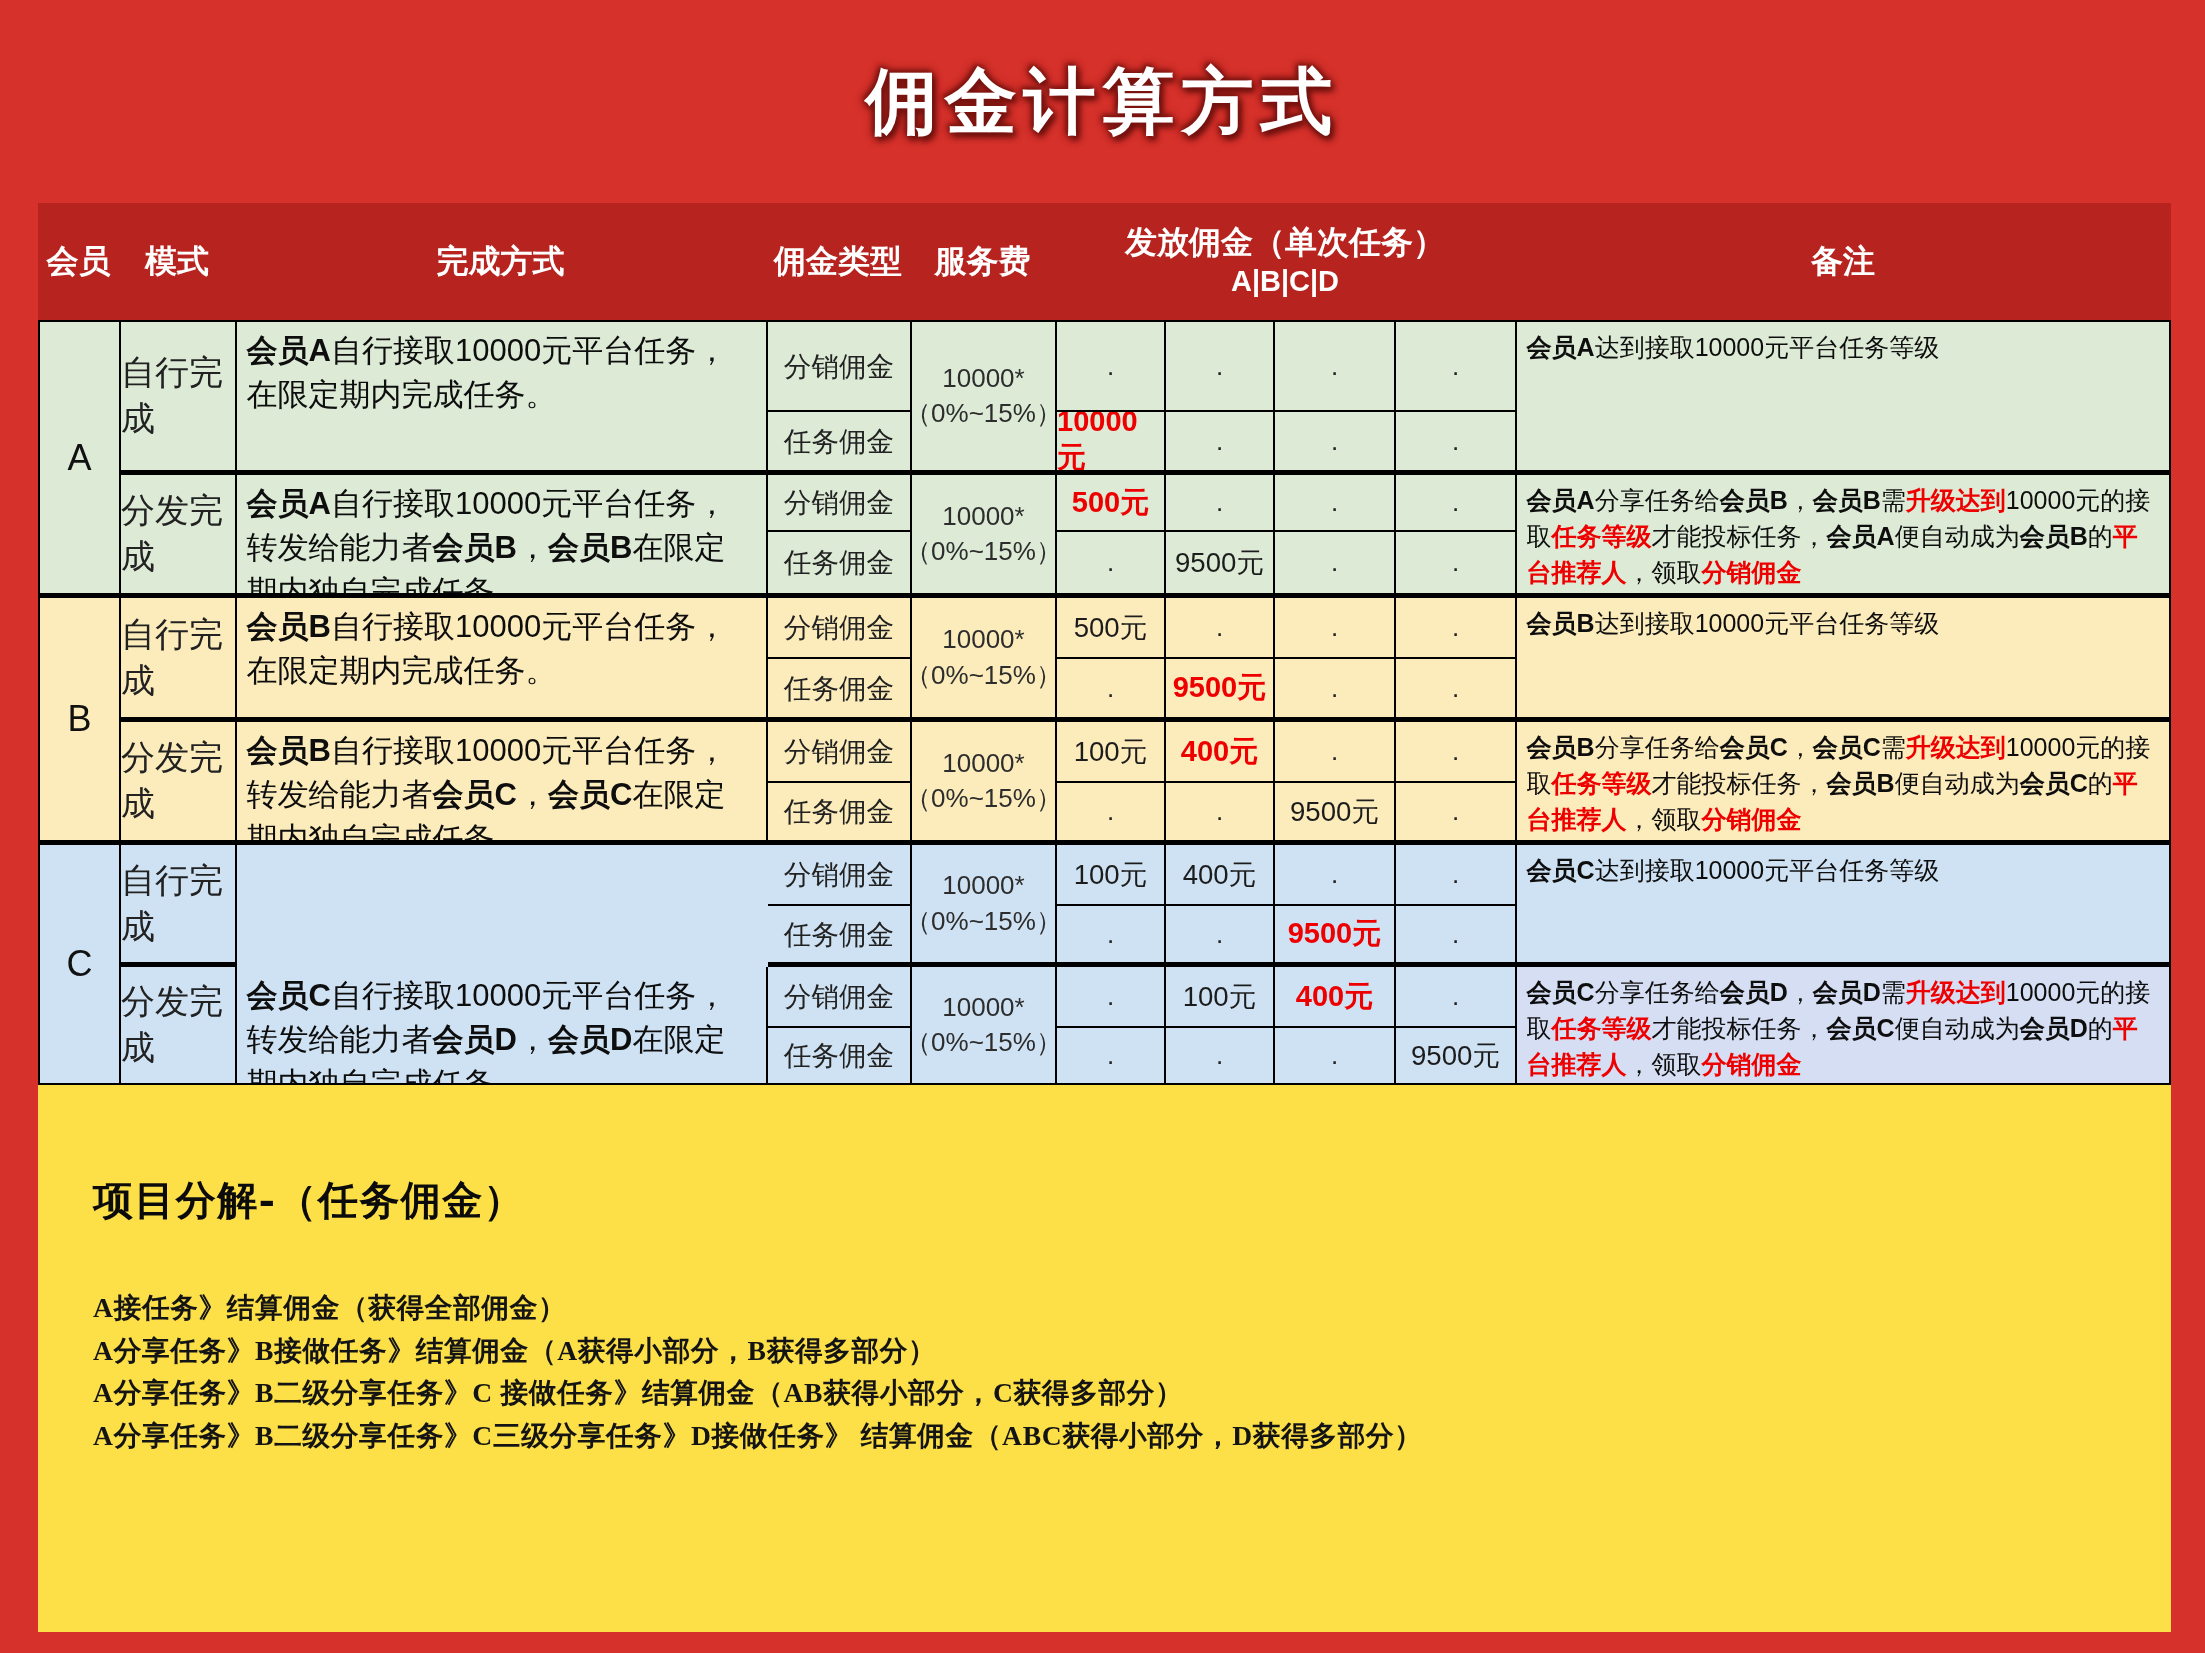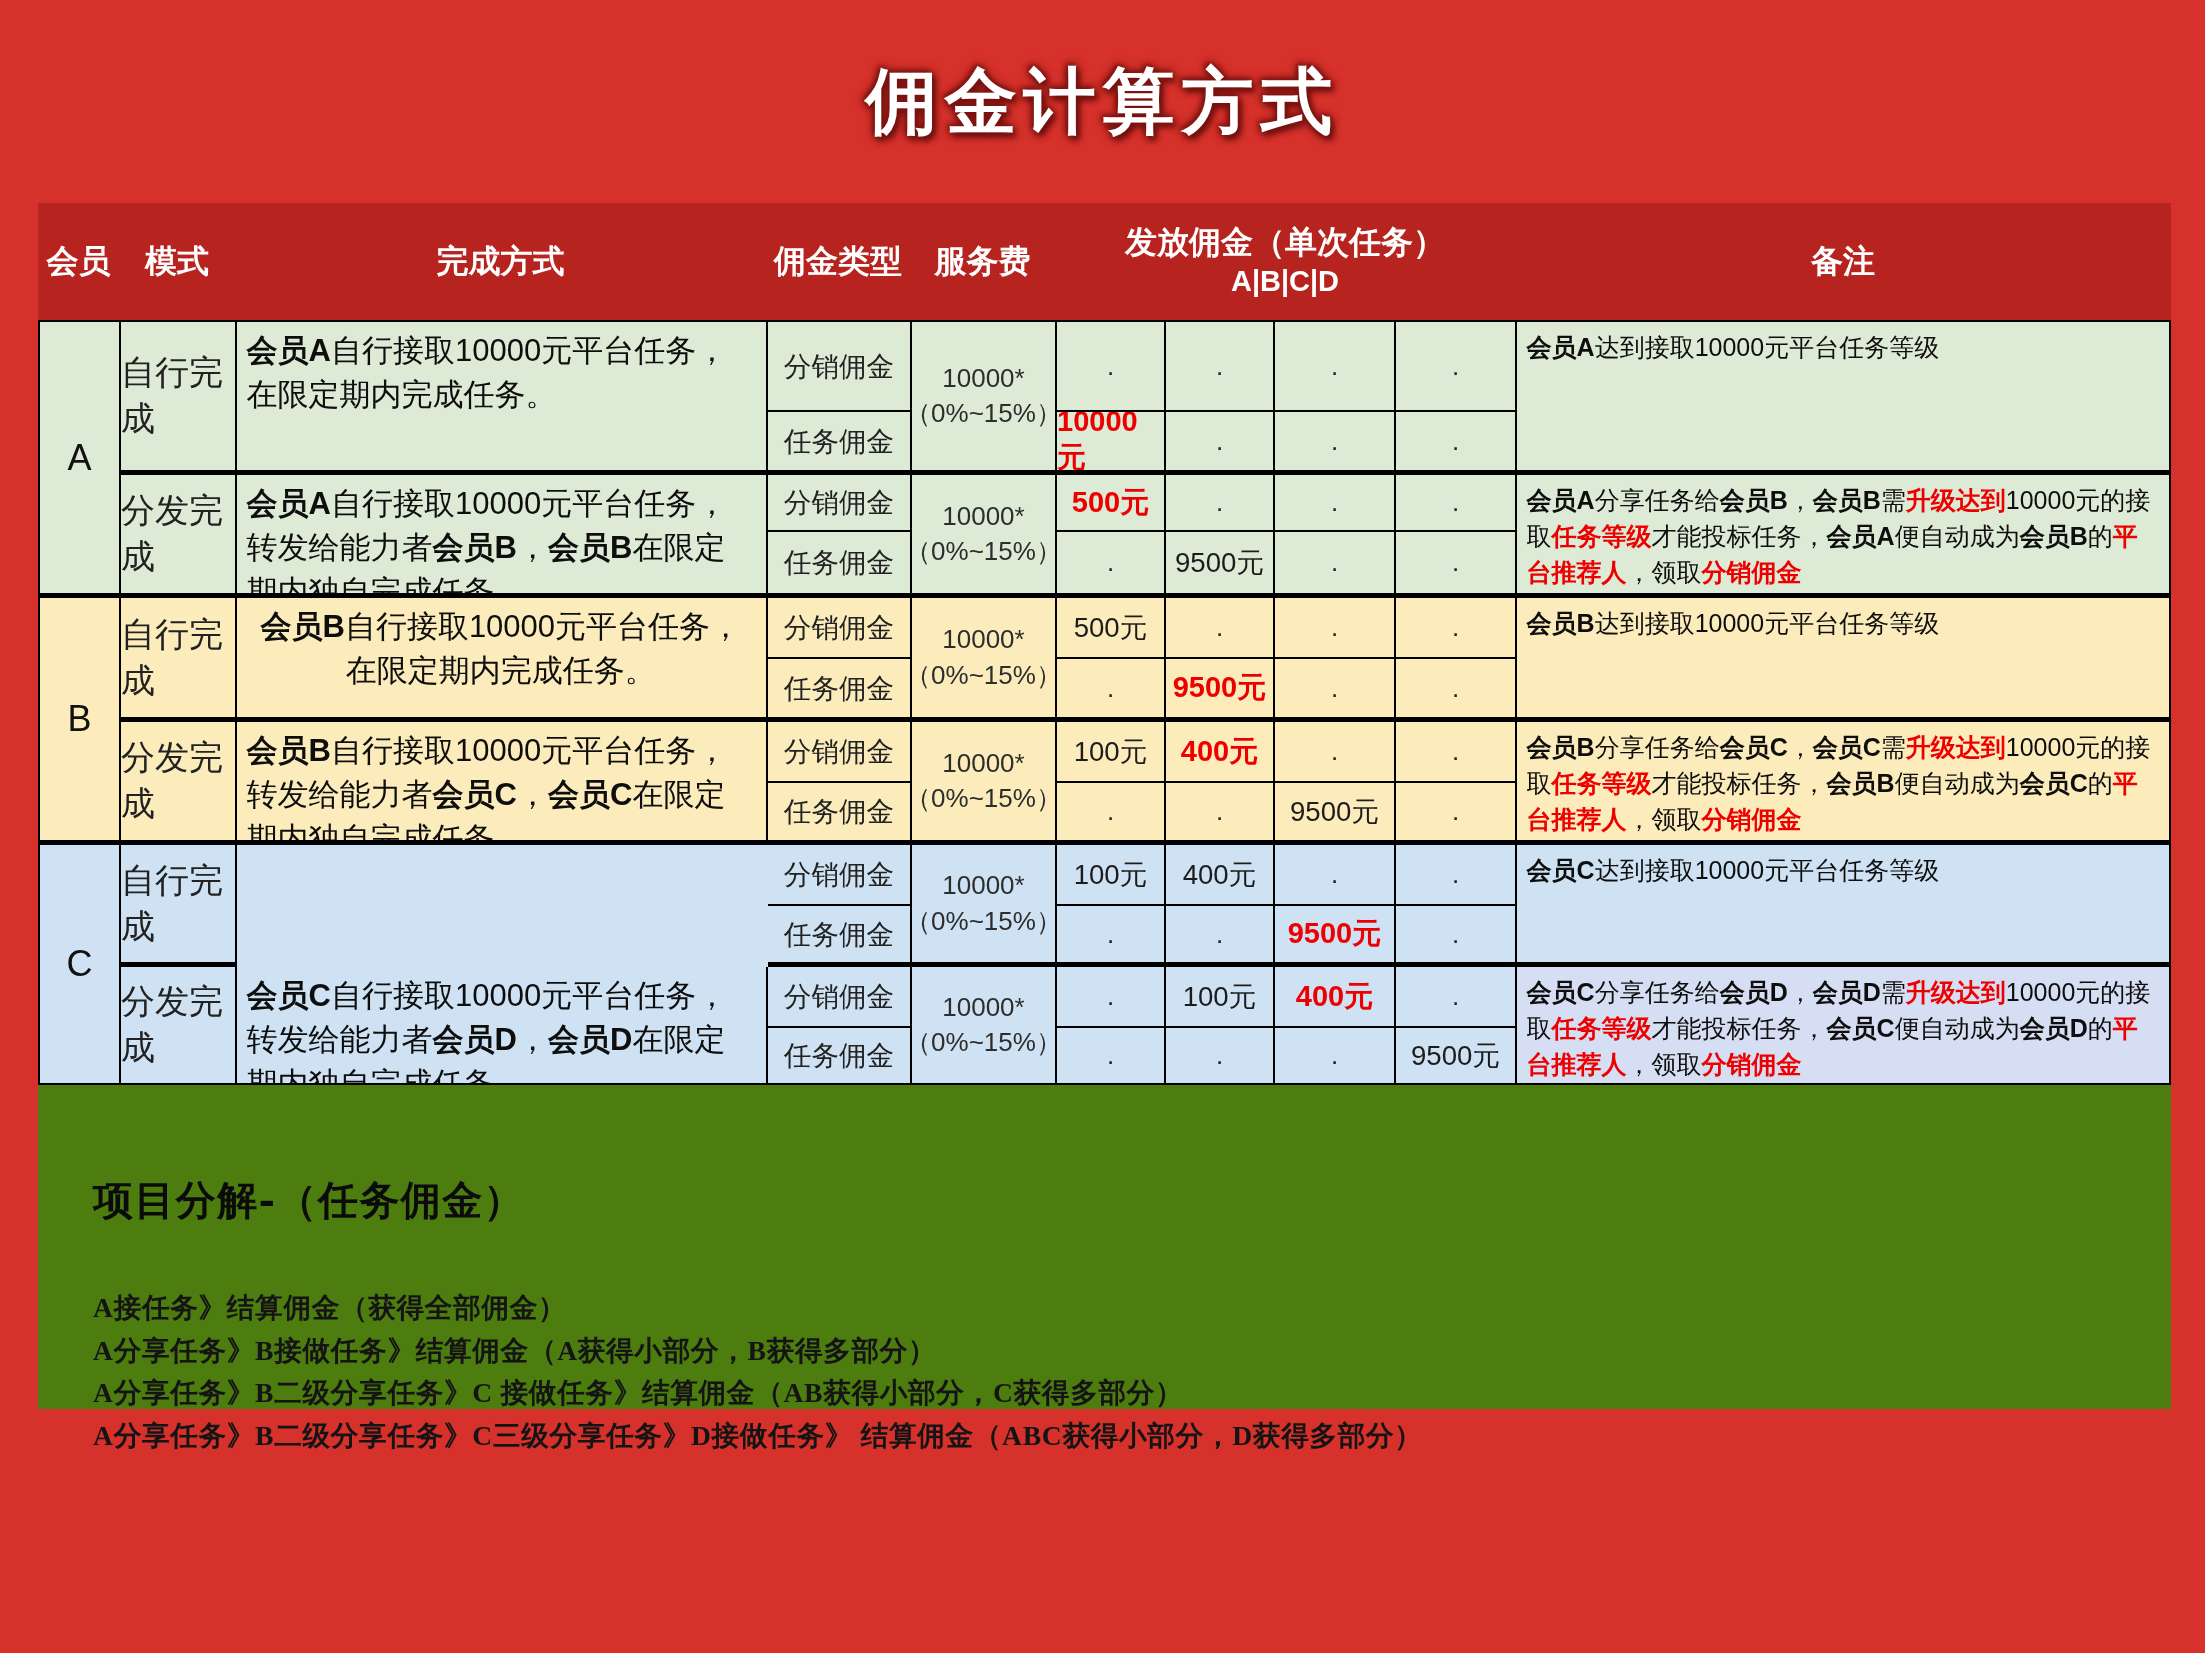--- a/index.html
+++ b/index.html
@@ -4,21 +4,21 @@
 <style>
   html,body{margin:0;padding:0;width:2205px;height:1654px;background:#d6312b;
     font-family:"Liberation Sans","DejaVu Sans",sans-serif;}
   .page{position:relative;width:2205px;height:1654px;background:#d6312b;overflow:hidden;}
 
   .main-title{position:absolute;top:54px;left:0;width:2205px;text-align:center;
     font-family:"DejaVu Serif","Liberation Serif",serif;font-weight:700;font-size:72px;
     color:#ffffff;letter-spacing:6.9px;
     text-shadow:0 0 11px #7d1511,0 0 6.9px #7d1511,2.8px 4.1px 6.9px rgba(70,6,4,.95),-2.1px -2.1px 5.5px rgba(125,21,17,.9);}
 
-  .panel{position:absolute;left:38px;top:203px;width:2133px;height:1206px;background:#4d7c0f;}
+  .panel{position:absolute;left:38px;top:203px;width:2133px;height:1429px;background:#fde047;}
 
   :root{--cols:81px 116px 531px 144px 145px 109px 109px 121px 121px minmax(0,1fr);}
 
   .thead{display:grid;grid-template-columns:var(--cols);height:117px;background:#b7241f;
     color:#fff;font-weight:700;font-size:32px;align-items:center;}
   .hc{text-align:center;line-height:1.15;}
   .hc.payout{display:flex;flex-direction:column;align-items:center;justify-content:center;gap:4.1px;}
   .hc .sub{font-size:29px;}
 
   .tbody{border:2.8px solid #000;}
@@ -105,21 +105,21 @@
           <div class="c val dot bb-none" style="grid-area: 4 / 9;">.</div>
           <div class="c fee bb-none" style="grid-area: 3 / 5 / span 2;">
             <div>10000*</div>
             <div>（0%~15%）</div>
           </div>
           <div class="c txt remark col-last bb-none" style="grid-area: 3 / 10 / span 2;"><span class="b">会员A</span><span>分享任务给</span><span class="b">会员B</span><span>，</span><span class="b">会员B</span><span>需</span><span class="r">升级达到</span><span>10000元的接取</span><span class="r">任务等级</span><span>才能投标任务，</span><span class="b">会员A</span><span>便自动成为</span><span class="b">会员B</span><span>的</span><span class="r">平台推荐人</span><span>，领取</span><span class="r">分销佣金</span></div>
         </div>
         <div class="tbl-section" style="grid-template-rows: 61px 63px 61px 57px; background: rgb(252, 236, 187);">
           <div class="c member bb-none" style="grid-area: 1 / 1 / span 4;">B</div>
           <div class="c mode bb-thick" style="grid-area: 1 / 2 / span 2;">自行完成</div>
-          <div class="c txt bb-thick" style="grid-area: 1 / 3 / span 2; text-align: center;"><span class="b">会员B</span><span>自行接取10000元平台任务，在限定期内完成任务。</span></div>
+          <div class="c txt bb-thick" style="grid-area: 1 / 3 / span 2;"><span class="b">会员B</span><span>自行接取10000元平台任务，在限定期内完成任务。</span></div>
           <div class="c ctype " style="grid-area: 1 / 4;">分销佣金</div>
           <div class="c val " style="grid-area: 1 / 6;">500元</div>
           <div class="c val dot " style="grid-area: 1 / 7;">.</div>
           <div class="c val dot " style="grid-area: 1 / 8;">.</div>
           <div class="c val dot " style="grid-area: 1 / 9;">.</div>
           <div class="c ctype bb-thick" style="grid-area: 2 / 4;">任务佣金</div>
           <div class="c val dot bb-thick" style="grid-area: 2 / 6;">.</div>
           <div class="c val redcell bb-thick" style="grid-area: 2 / 7;">9500元</div>
           <div class="c val dot bb-thick" style="grid-area: 2 / 8;">.</div>
           <div class="c val dot bb-thick" style="grid-area: 2 / 9;">.</div>

